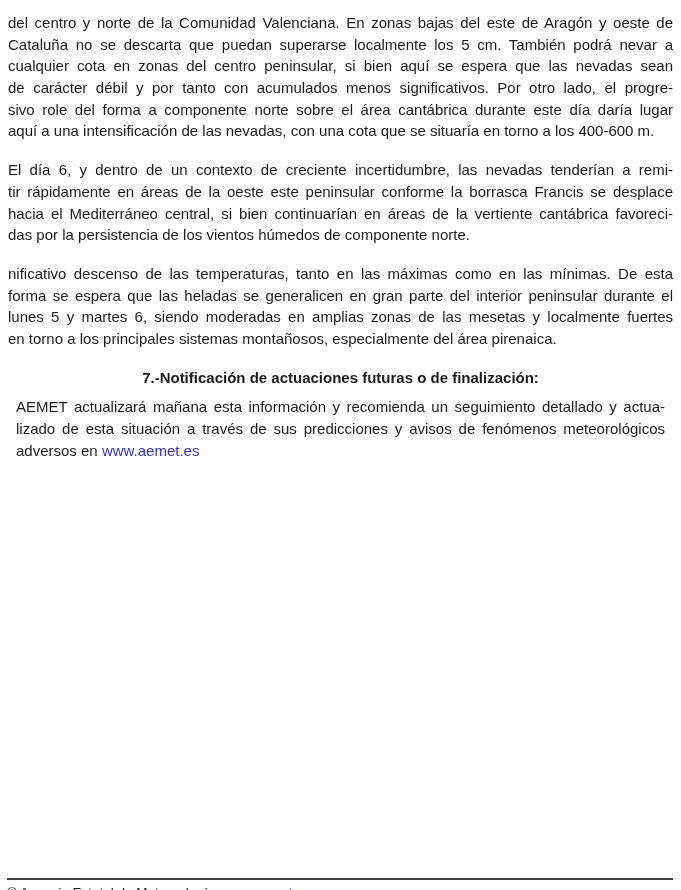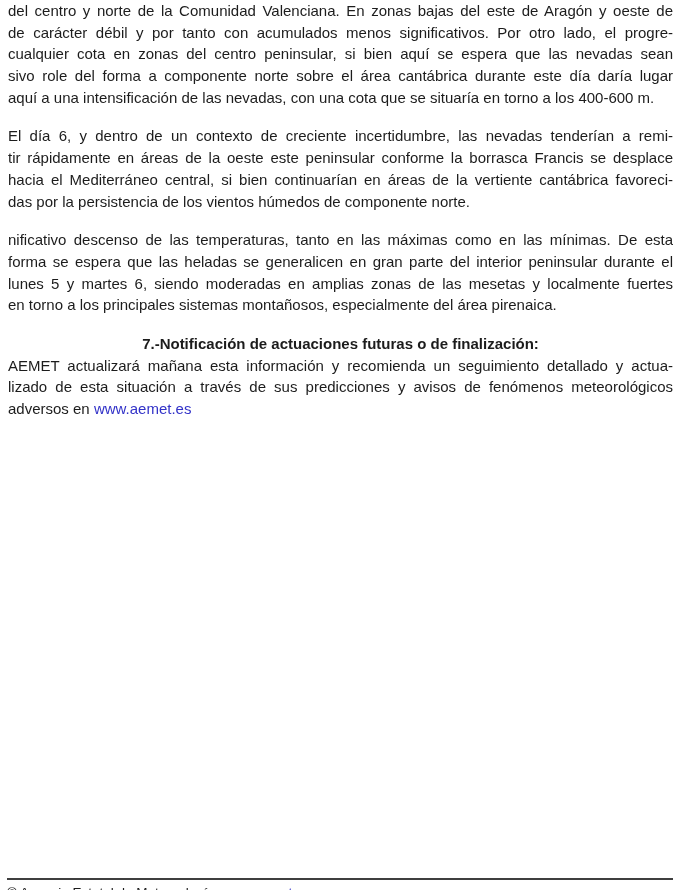--- a/index.html
+++ b/index.html
@@ -11,21 +11,21 @@
     width: 681px;
     height: 890px;
     position: relative;
     font-family: "Liberation Sans", sans-serif;
     color: var(--text, #1c1c1c);
     overflow: hidden;
   }
   .page-body {
     position: absolute;
     left: 8px;
-    top: 0;
+    top: 12px;
     width: 665px;
   }
   .para {
     margin: 0 0 17px 0;
   }
   .ln {
     font-size: 15px;
     line-height: 21.7px;
     height: 21.7px;
     overflow: hidden;
@@ -38,21 +38,21 @@
     text-align-last: left;
   }
   .heading {
     font-size: 15px;
     line-height: 21.7px;
     font-weight: bold;
     margin: 5px 0 0 0;
     text-align: center;
   }
   .section-para {
-    margin: 0;
+    margin: 8px;
   }
   a.link, span.link {
     color: var(--link, #3232c8);
     text-decoration: none;
     cursor: pointer;
   }
   .footer {
     position: absolute;
     left: 7px;
     top: 878px;
@@ -77,22 +77,23 @@
     line-height: 14px;
   }
 </style>
 </head>
 <body>
 
 <div class="page-body">
 
   <div class="para">
     <div class="ln">del centro y norte de la Comunidad Valenciana. En zonas bajas del este de Aragón y oeste de</div>
+    <div class="ln">Cataluña no se descarta que puedan superarse localmente los 5 cm. También podrá nevar a</div>
+    <div class="ln">cualquier cota en zonas del centro peninsular, si bien aquí se espera que las nevadas sean</div>
     <div class="ln">de carácter débil y por tanto con acumulados menos significativos. Por otro lado, el progre-</div>
-    <div class="ln">cualquier cota en zonas del centro peninsular, si bien aquí se espera que las nevadas sean</div>
     <div class="ln">sivo role del forma a componente norte sobre el área cantábrica durante este día daría lugar</div>
     <div class="ln last">aquí a una intensificación de las nevadas, con una cota que se situaría en torno a los 400-600 m.</div>
   </div>
 
   <div class="para">
     <div class="ln">El día 6, y dentro de un contexto de creciente incertidumbre, las nevadas tenderían a remi-</div>
     <div class="ln">tir rápidamente en áreas de la oeste este peninsular conforme la borrasca Francis se desplace</div>
     <div class="ln">hacia el Mediterráneo central, si bien continuarían en áreas de la vertiente cantábrica favoreci-</div>
     <div class="ln last">das por la persistencia de los vientos húmedos de componente norte.</div>
   </div>

